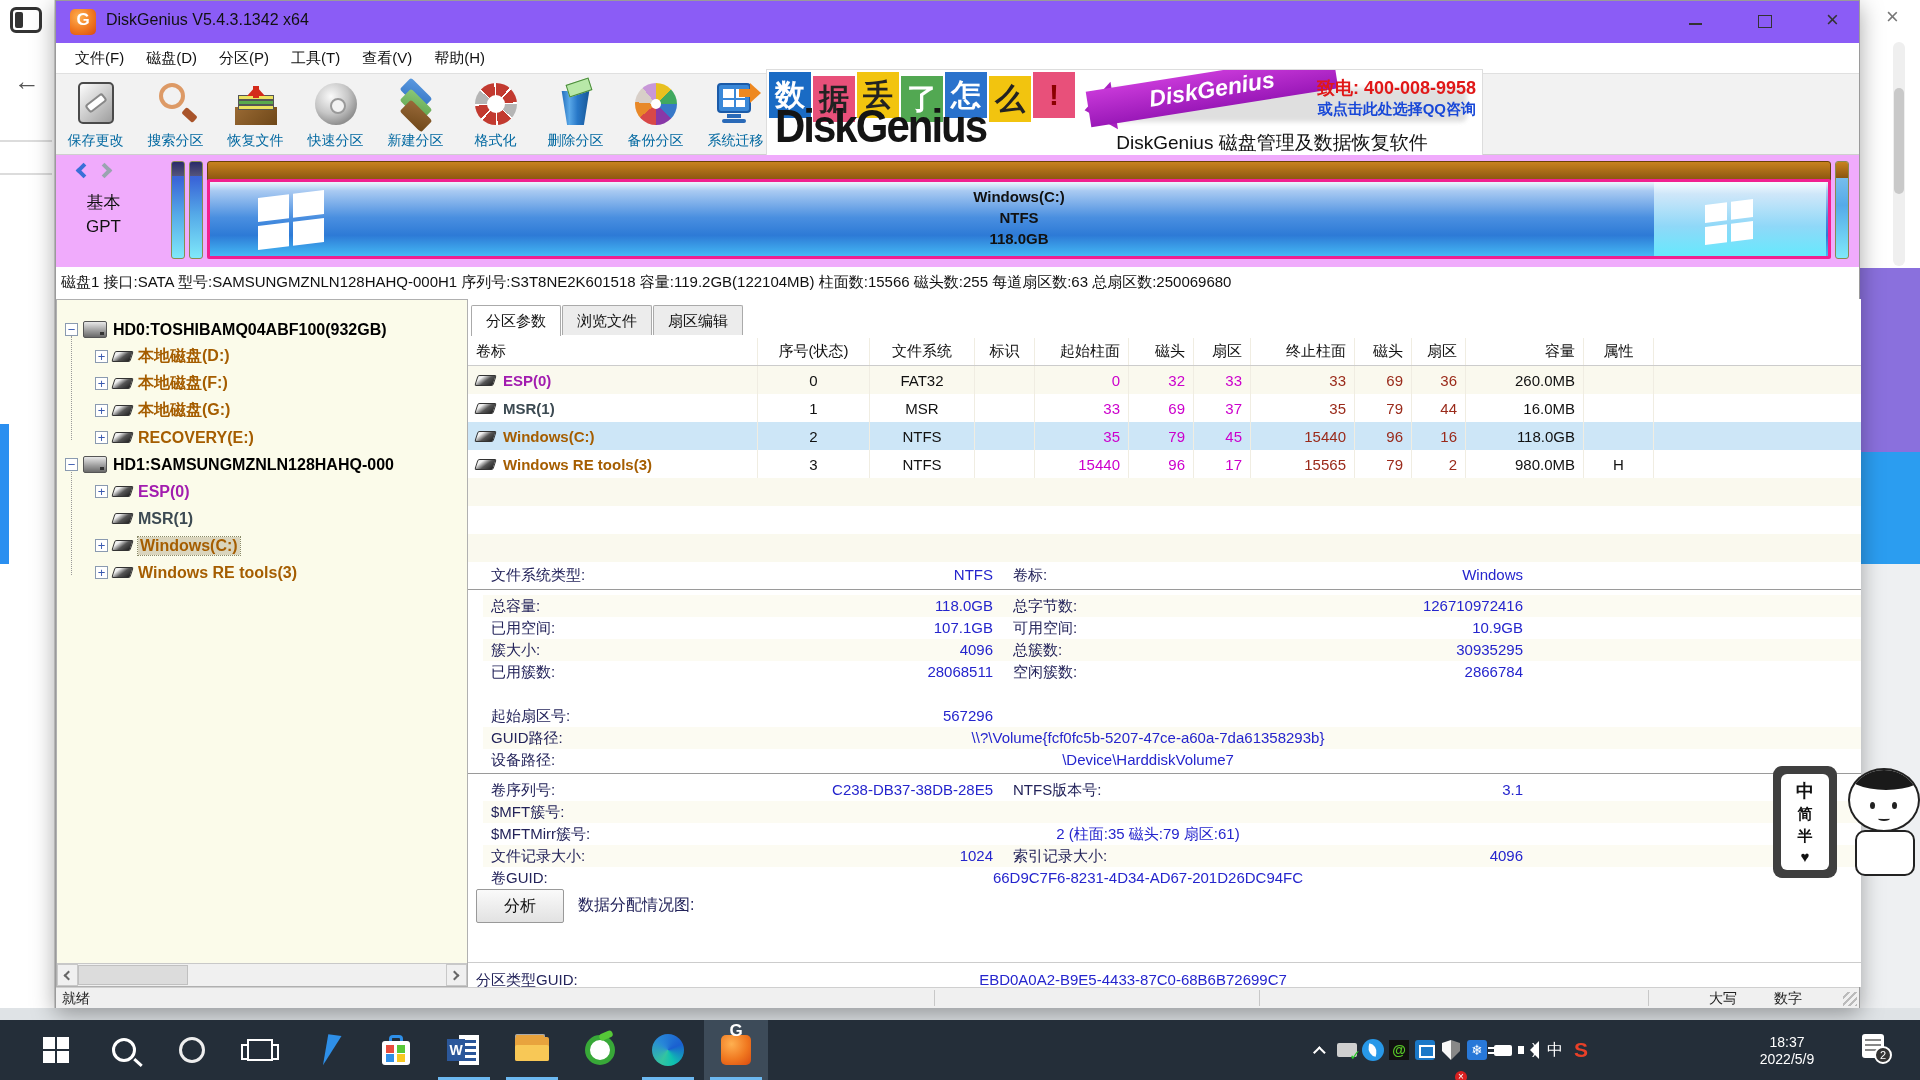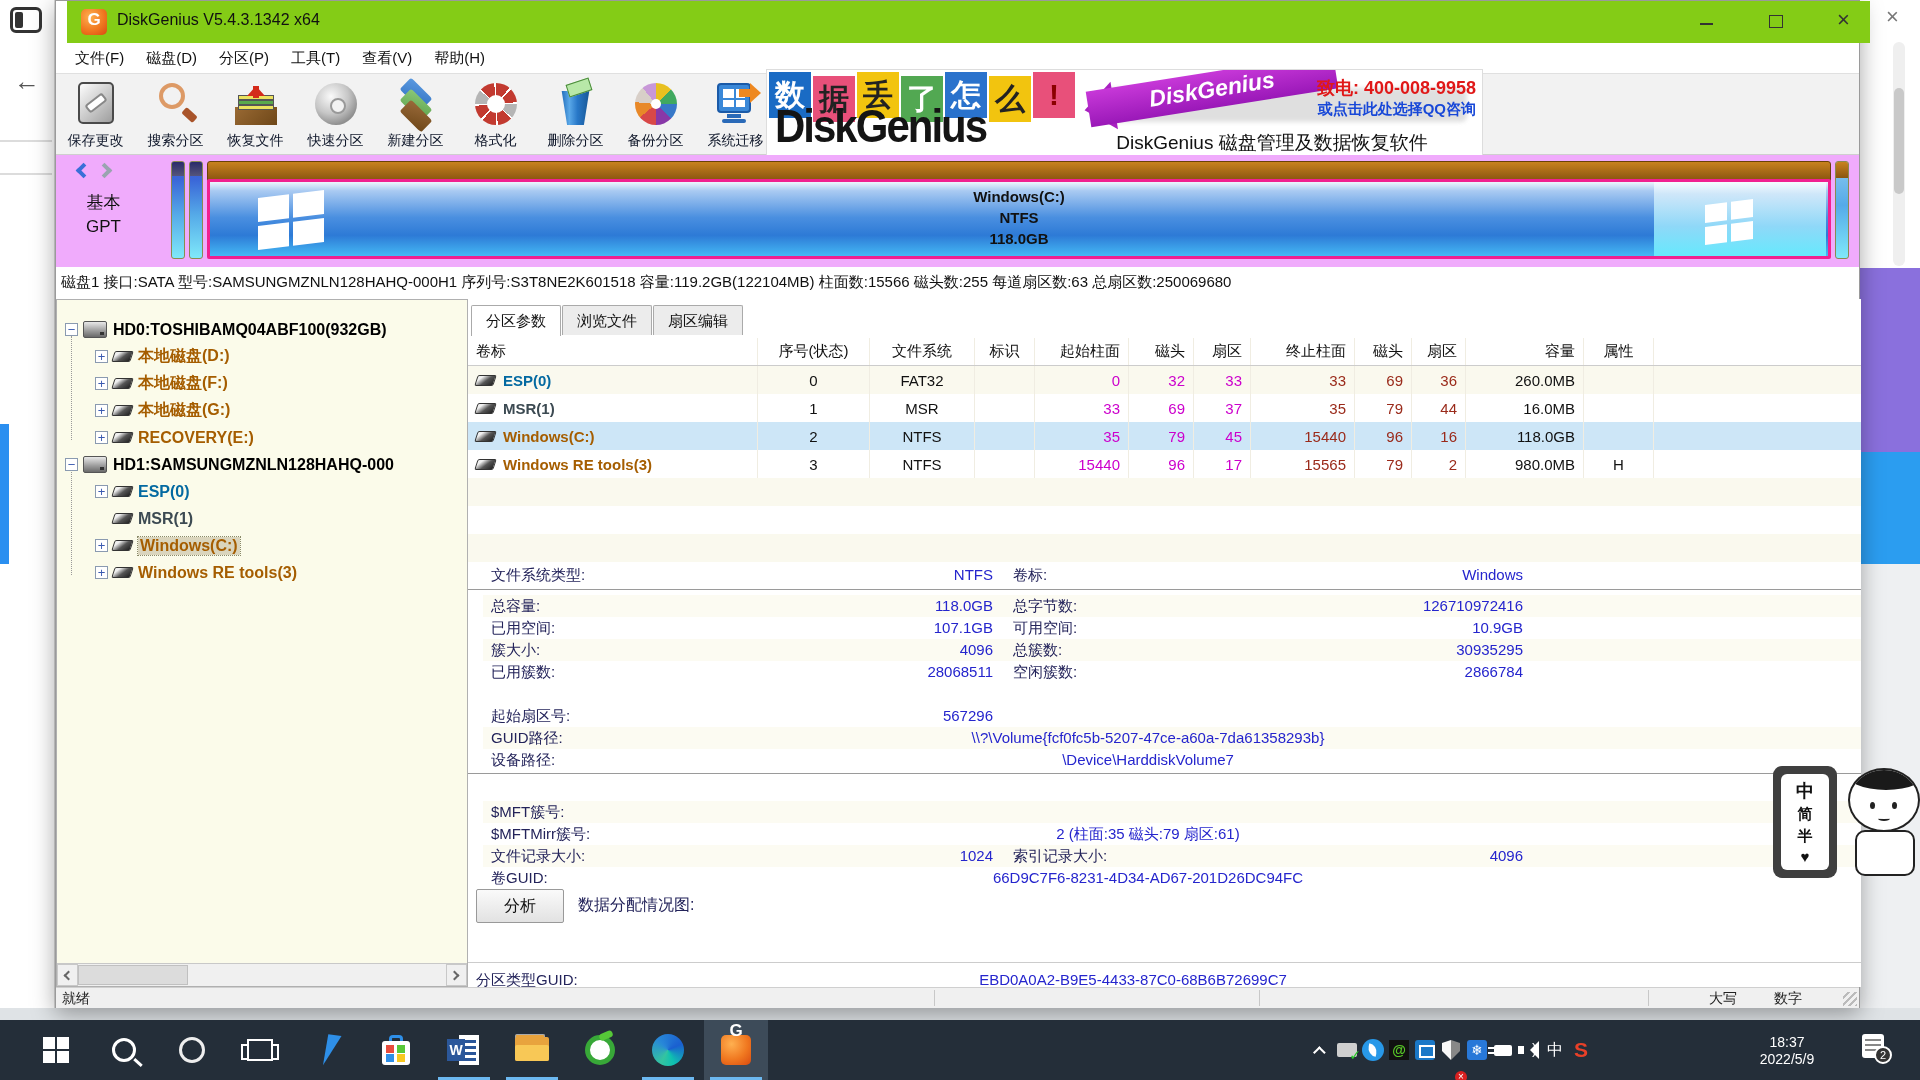--- a/index.html
+++ b/index.html
@@ -18,36 +18,36 @@
   .bg-right .x{position:absolute;left:26px;top:4px;font-size:22px;color:#777;}
   .bg-right .sb{position:absolute;left:33px;top:42px;width:12px;height:224px;background:#efefef;border-radius:6px;}
   .bg-right .sb i{position:absolute;left:1px;top:46px;width:10px;height:106px;background:#c9c9c9;border-radius:5px;}
   .bg-right .purple{position:absolute;left:0;top:268px;width:60px;height:184px;background:#8a70dd;}
   .bg-right .blue{position:absolute;left:0;top:452px;width:60px;height:112px;background:#2b9df0;}
   .bg-right .light{position:absolute;left:0;top:564px;width:60px;height:456px;background:#eef0f2;}
   .bg-bottomstrip{left:0;top:1008px;width:1920px;height:14px;background:#dfe3e6;}
 
   
   .app{left:55px;top:0;width:1805px;height:1008px;background:#fff;border:1px solid #9a9a9a;box-shadow:0 6px 22px rgba(0,0,0,.35);}
-  .titlebar{position:absolute;left:11px;top:0;width:100%;height:42px;background:#84cc16;}
+  .titlebar{position:absolute;left:0;top:0;width:100%;height:42px;background:#8b5cf6;}
   .dg-logo{position:absolute;width:26px;height:26px;border-radius:5px;background:radial-gradient(circle at 35% 30%,#ffb050,#f07820 55%,#d84a10);}
   .dg-logo::after{content:"G";position:absolute;left:0;top:1px;width:100%;text-align:center;color:#fff;font-weight:bold;font-size:17px;}
   .titlebar .dg-logo{left:14px;top:8px;}
   .title-text{position:absolute;left:50px;top:10px;font-size:16px;color:#111;}
   .winbtn{position:absolute;top:4px;width:46px;height:32px;}
   .wb-min::after{content:"";position:absolute;left:16px;top:18px;width:13px;height:2px;background:#333;}
   .wb-max::after{content:"";position:absolute;left:16px;top:10px;width:12px;height:11px;border:1.5px solid #333;}
   .wb-close::after{content:"×";position:absolute;left:15px;top:2px;font-size:22px;color:#333;}
 
   .menubar{position:absolute;left:0;top:42px;width:100%;height:30px;background:#fff;display:flex;align-items:center;padding-left:8px;}
   .menu-item{font-size:15px;color:#111;padding:4px 11px;}
 
   .toolbar{position:absolute;left:0;top:72px;width:100%;height:82px;background:#f2f2f2;border-top:1px solid #e0e0e0;border-bottom:1px solid #cfcfcf;}
   .tbtn{position:absolute;top:3px;width:79px;height:76px;text-align:center;}
-  .tbtn .lab{position:absolute;left:0;bottom:3px;width:100%;font-size:14px;color:#0f172a;margin-top:32px;}
+  .tbtn .lab{position:absolute;left:0;bottom:3px;width:100%;font-size:14px;color:#0369a1;margin-top:32px;}
   .tico{position:absolute;left:50%;top:4px;transform:translateX(-50%);width:46px;height:46px;}
 
   
   .ic-save{width:36px;height:42px;margin:1px auto;background:linear-gradient(135deg,#fdfdfd,#9e9e9e);border:2px solid #4a4a4a;border-radius:5px;position:relative;}
   .ic-save i{position:absolute;left:5px;top:14px;width:22px;height:10px;background:#fff;border:2px solid #888;border-radius:3px;transform:rotate(-38deg);}
   .ic-search{position:relative;width:46px;height:46px;}
   .ic-search i{position:absolute;left:6px;top:2px;width:26px;height:26px;border:4px solid #dd9a66;border-radius:50%;background:#f2f2f2;}
   .ic-search b{position:absolute;left:29px;top:30px;width:15px;height:8px;background:#a9542a;transform:rotate(42deg);border-radius:2px;}
   .ic-recover{position:relative;width:46px;height:46px;}
   .ic-recover .box{position:absolute;left:2px;bottom:2px;width:42px;height:18px;background:linear-gradient(135deg,#9a6a34,#6e4718);}
@@ -123,21 +123,21 @@
   .exp{width:13px;height:13px;border:1px solid #8a9ab0;background:#fff;position:relative;flex:none;margin-right:5px;}
   .exp::after{position:absolute;left:0;top:-2px;width:100%;text-align:center;font-size:13px;line-height:15px;color:#3a5ab0;}
   .exp.plus::after{content:"+";}
   .exp.minus::after{content:"−";}
   .ind0{padding-left:8px;}  .ind1{padding-left:38px;}
   .noexp{width:13px;margin-right:5px;flex:none;}
   .ic-hd{width:24px;height:17px;background:linear-gradient(180deg,#e8e8e8,#9a9a9a 60%,#6a6a6a);border:1px solid #555;border-radius:2px;flex:none;margin-right:6px;position:relative;}
   .ic-hd::after{content:"";position:absolute;right:2px;bottom:2px;width:4px;height:3px;background:#333;}
   .ic-part{width:19px;height:11px;background:linear-gradient(135deg,#f0f0f0 20%,#555 55%,#222);border:1px solid #333;border-radius:2px;flex:none;margin-right:6px;transform:skewX(-18deg);}
   .tlabel{font-size:16px;font-weight:bold;white-space:nowrap;}
-  .c-black{color:#000;} .c-brown{color:#a55d00;} .c-blue{color:#0369a1;} .c-gray{color:#3c4a52;}
+  .c-black{color:#000;} .c-brown{color:#a55d00;} .c-blue{color:#a21caf;} .c-gray{color:#3c4a52;}
   .tsel{background:#dad5bd;outline:1px dotted #8a8a6a;padding:0 2px;}
   .guide{position:absolute;border-left:1px dotted #999;width:0;}
   .tree-hscroll{position:absolute;left:0;bottom:0;width:100%;height:23px;background:#f0f0f0;border-top:1px solid #c8c8c8;}
   .hs-btn{position:absolute;top:0;width:21px;height:22px;background:#f0f0f0;border:1px solid #c8c8c8;}
   .hs-btn i{position:absolute;left:7px;top:7px;width:7px;height:7px;border-left:2px solid #666;border-bottom:2px solid #666;transform:rotate(45deg);}
   .hs-btn.r i{transform:rotate(225deg);left:4px;}
   .hs-thumb{position:absolute;left:21px;top:1px;width:110px;height:20px;background:#dcdcdc;border:1px solid #c0c0c0;}
 
   
   .main{position:absolute;left:412px;top:298px;width:1393px;height:688px;background:#fff;overflow:hidden;}
@@ -621,20 +621,26 @@
       <div class="details-row d-odd" style="top:428px">
         <span class="dl l1pos">GUID路径:</span>
           <span class="dwide">\\?\Volume{fcf0fc5b-5207-47ce-a60a-7da61358293b}</span>
       </div>
       <div class="details-row" style="top:450px">
         <span class="dl l1pos">设备路径:</span>
           <span class="dwide">\Device\HarddiskVolume7</span>
       </div>
       <div class="sep" style="top:474px"></div>
 
+      <div class="details-row" style="top:480px">
+        <span class="dl l1pos">卷序列号:</span>
+          <span class="dv v1pos">C238-DB37-38DB-28E5</span>
+        <span class="dl l2pos">NTFS版本号:</span>
+          <span class="dv v2pos">3.1</span>
+      </div>
       <div class="details-row d-odd" style="top:502px">
         <span class="dl l1pos">$MFT簇号:</span>
       </div>
       <div class="details-row" style="top:524px">
         <span class="dl l1pos">$MFTMirr簇号:</span>
           <span class="dwide">2 (柱面:35 磁头:79 扇区:61)</span>
       </div>
       <div class="details-row d-odd" style="top:546px">
         <span class="dl l1pos">文件记录大小:</span>
           <span class="dv v1pos">1024</span>

